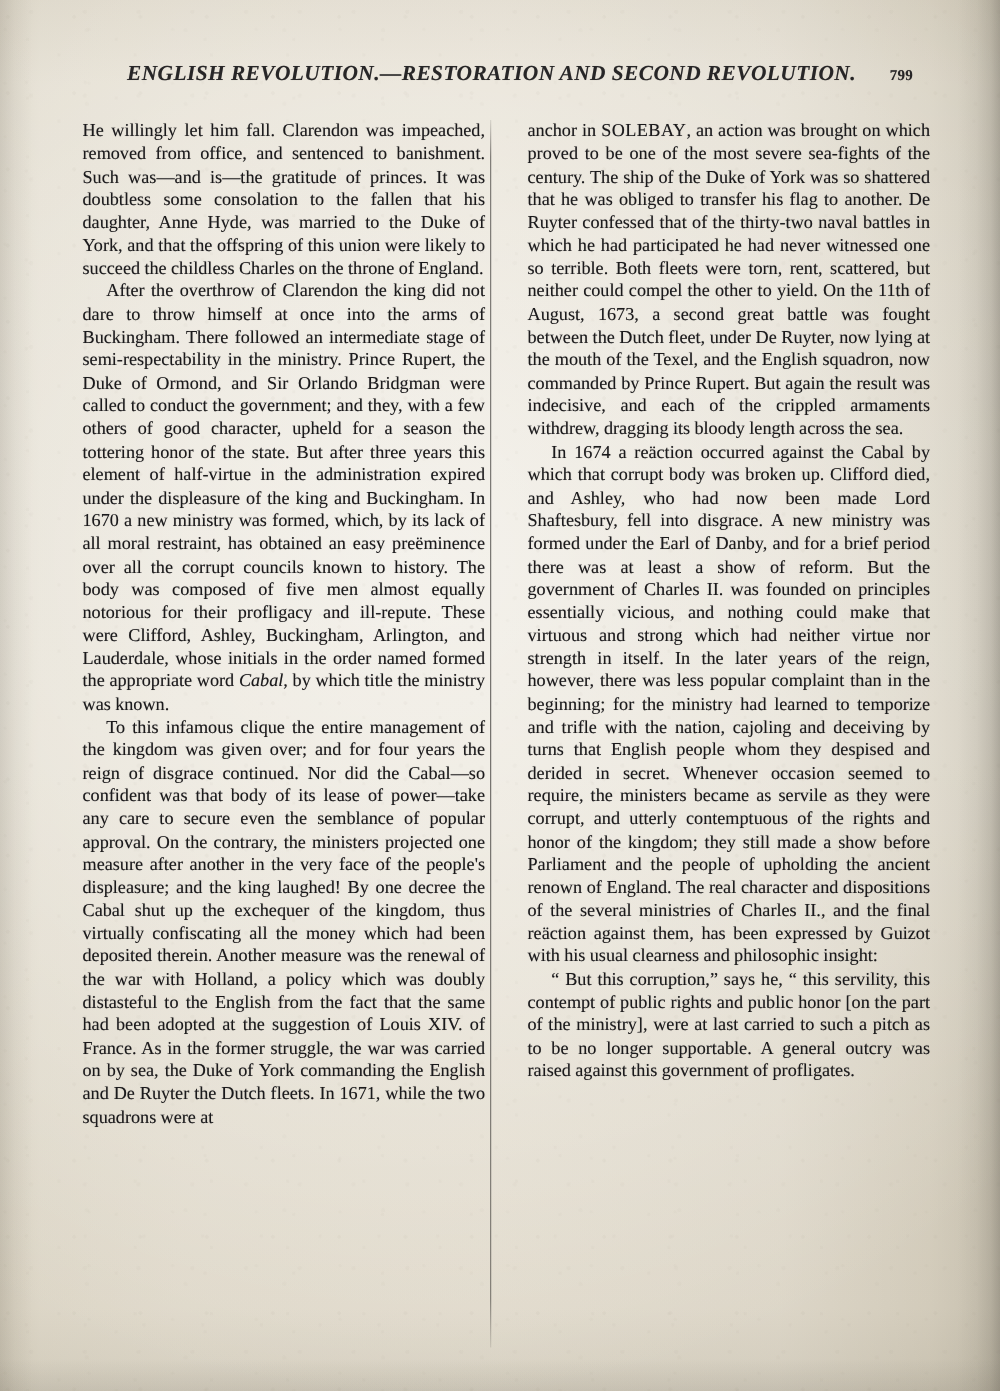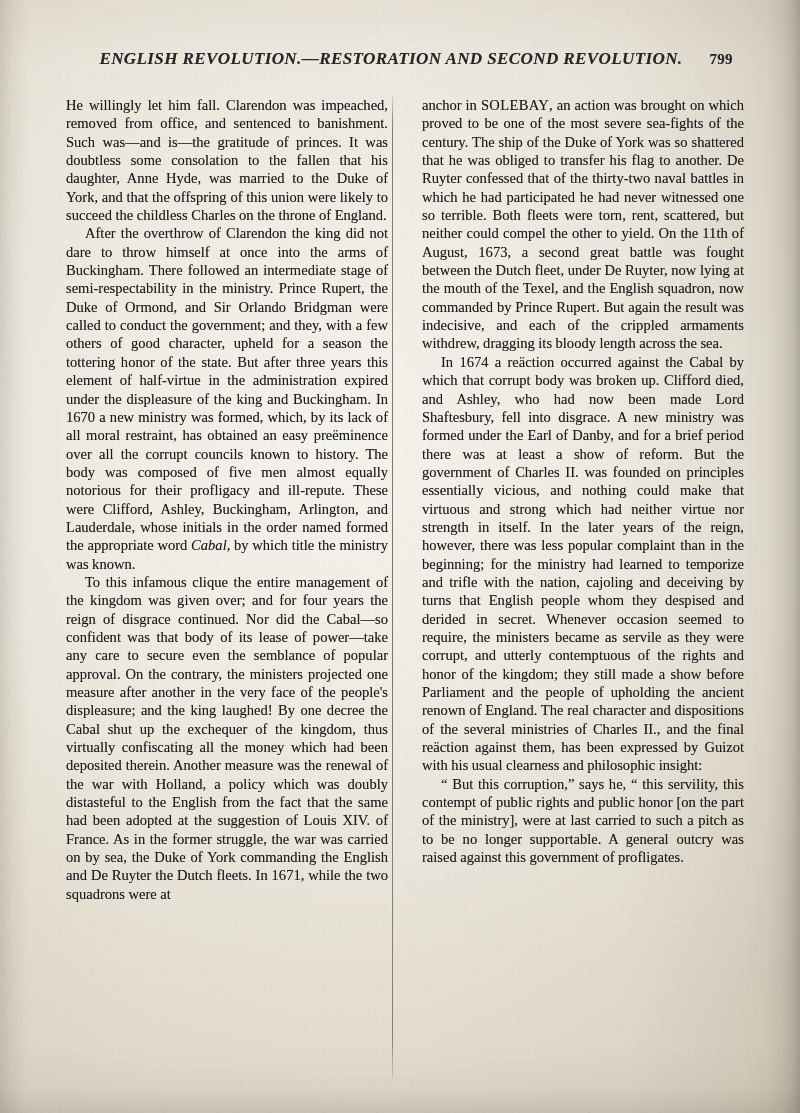--- a/index.html
+++ b/index.html
@@ -114,21 +114,21 @@
   }
   #running-head .rh-title {
     font-style: italic;
     font-weight: 700;
     font-size: 17.1px;
     letter-spacing: 0.35px;
     text-transform: uppercase;
   }
   #running-head .rh-folio {
     font-weight: 700;
-    font-size: 15px;
+    font-size: 12px;
     margin-left: 27px;
     letter-spacing: 0.2px;
     font-style: normal;
   }
 
   
   #column-rule {
     position: absolute;
     left: 392px;
     top: 96px;

